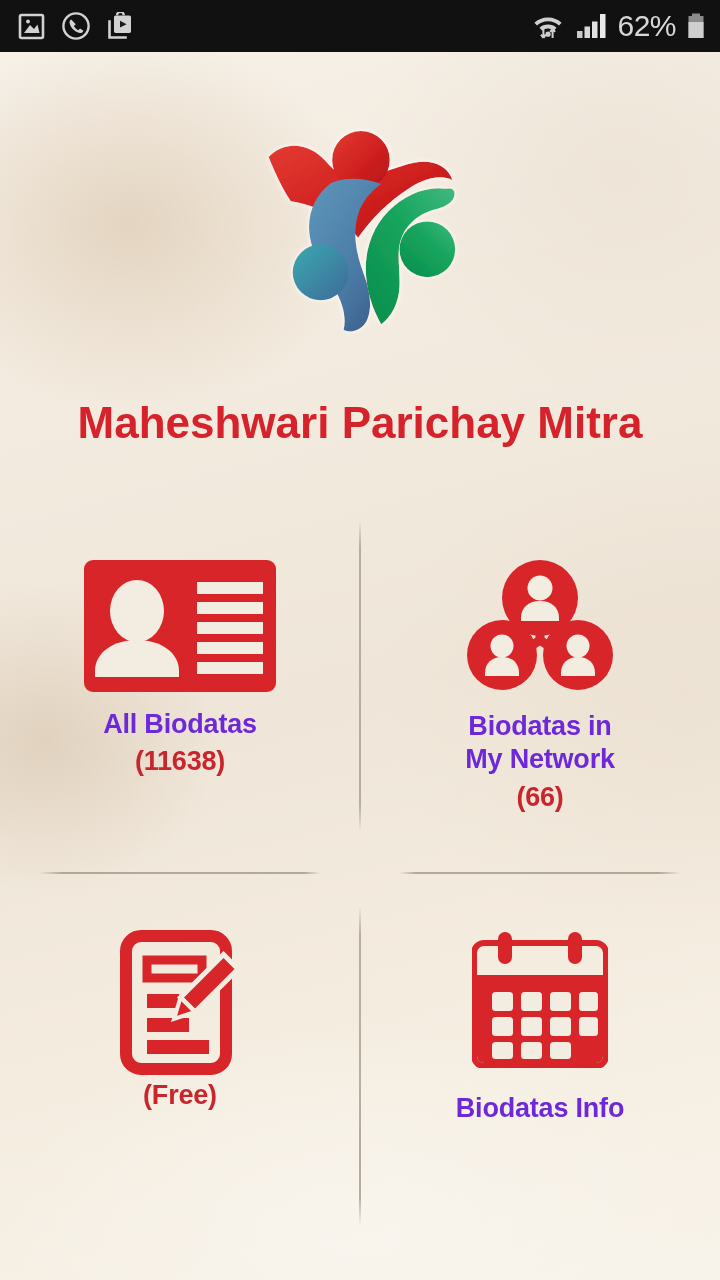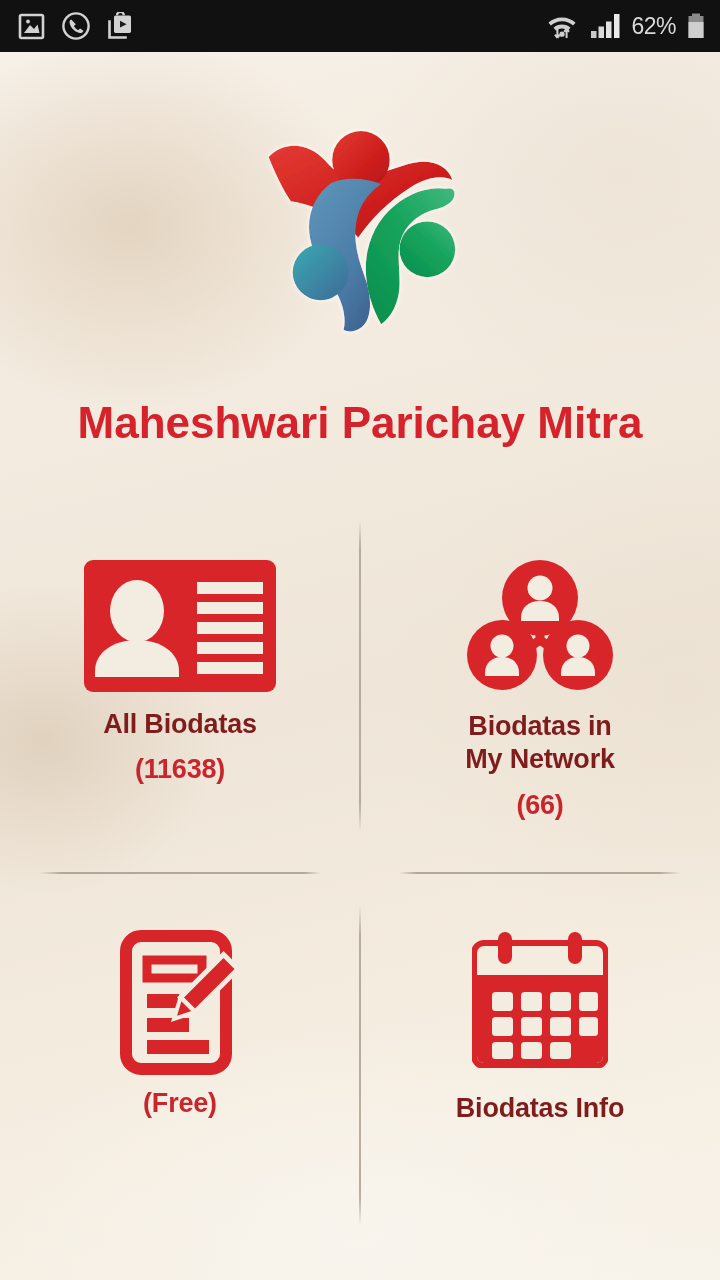--- a/index.html
+++ b/index.html
@@ -21,21 +21,21 @@
     width:720px; height:52px;
     background:#111111;
     display:flex; align-items:center;
     padding:0 14px 0 18px;
     z-index:20;
   }
   #status-left { display:flex; align-items:center; gap:16px; }
   #status-right { margin-left:auto; display:flex; align-items:center; gap:10px; }
   .sb-ico { display:block; }
   #battery-pct {
-    color:#d8d8d8; font-size:23px; font-weight:400;
+    color:#d8d8d8; font-size:30px; font-weight:400;
     letter-spacing:-0.5px;
   }
   #clock {
     color:#e8e8e8; font-size:34px; font-weight:400;
     letter-spacing:0px; margin-left:4px;
   }
 
   
   #page-bg {
     position:absolute; left:0; top:52px;
@@ -111,27 +111,27 @@
   #tile-network-biodatas    { left:360px; top:560px; }
   #tile-register-biodata    { left:0;    top:930px; }
   #tile-sammelan-info       { left:360px; top:930px; }
 
   .tile-icon { display:block; }
 
   .tile-label {
     margin-top:16px;
     font-size:27px;
     font-weight:bold;
-    color:#7f1d1d;
+    color:#6d28d9;
     text-align:center;
     line-height:1.24;
     letter-spacing:-0.2px;
   }
   .tile-count {
-    margin-top:13px;
+    margin-top:5px;
     font-size:27px;
     font-weight:bold;
     color:#c9252d;
     text-align:center;
     letter-spacing:-0.2px;
   }
   #tile-network-biodatas .tile-label { margin-top:20px; }
   #tile-register-biodata .tile-label { margin-top:22px; }
   #tile-sammelan-info .tile-label    { margin-top:24px; }
 </style>

